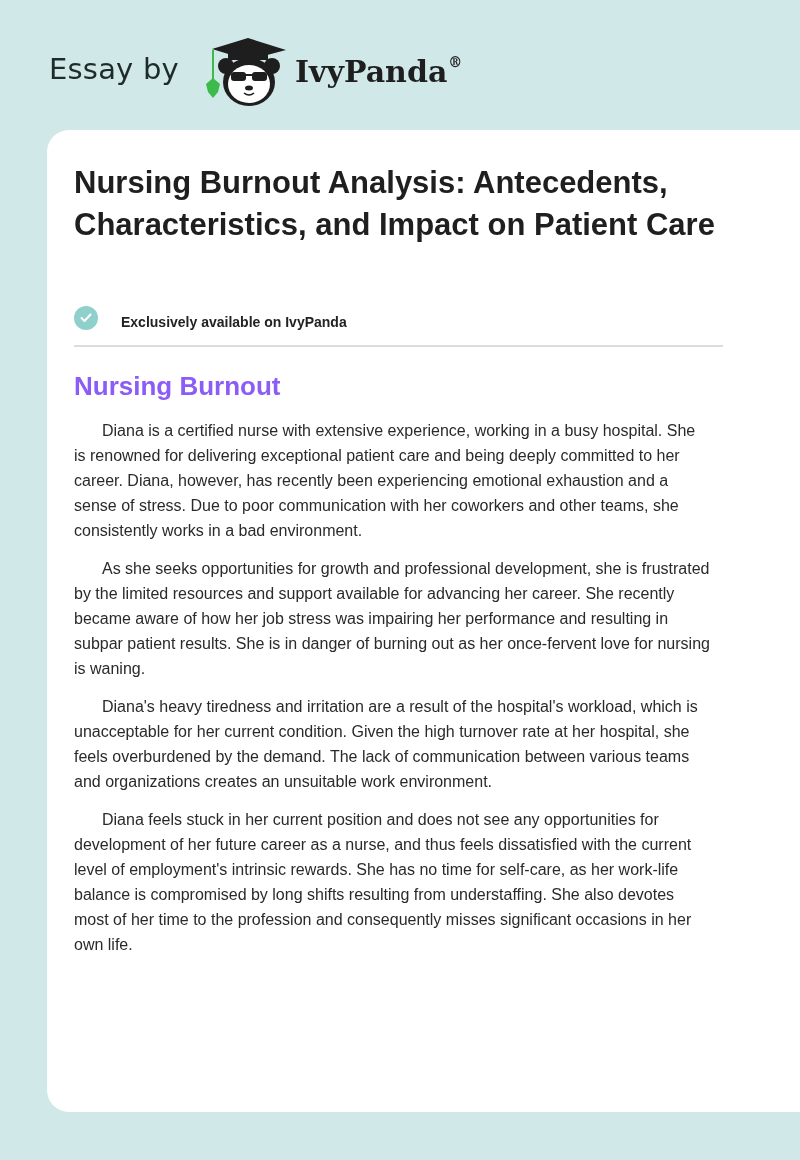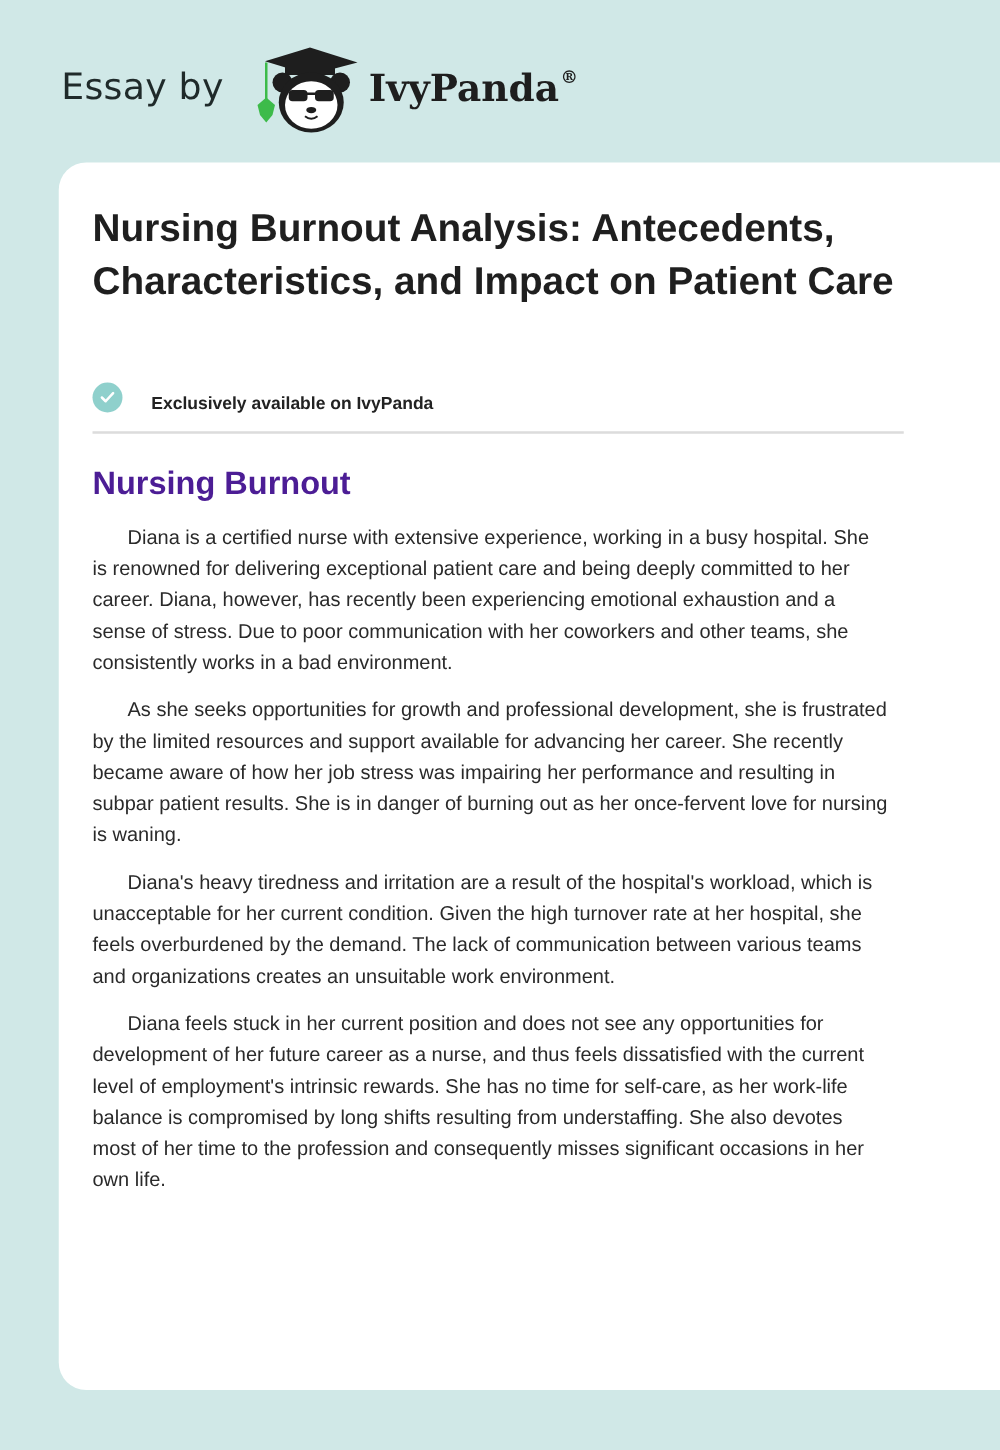--- a/index.html
+++ b/index.html
@@ -107,21 +107,21 @@
     position: absolute;
     left: 27px;
     top: 236px;
     width: 652px;
   }
   .h2 {
     margin: 0 0 12px 0;
     font-size: 26px;
     line-height: 40px;
     font-weight: bold;
-    color: #4c1d95;
+    color: #8b5cf6;
   }
   .h3 {
     margin: 4px 0 10px 0;
     font-size: 22px;
     line-height: 32px;
     font-weight: bold;
     color: #1f1f1f;
   }
   .para {
     margin: 0 16px 13px 0;

